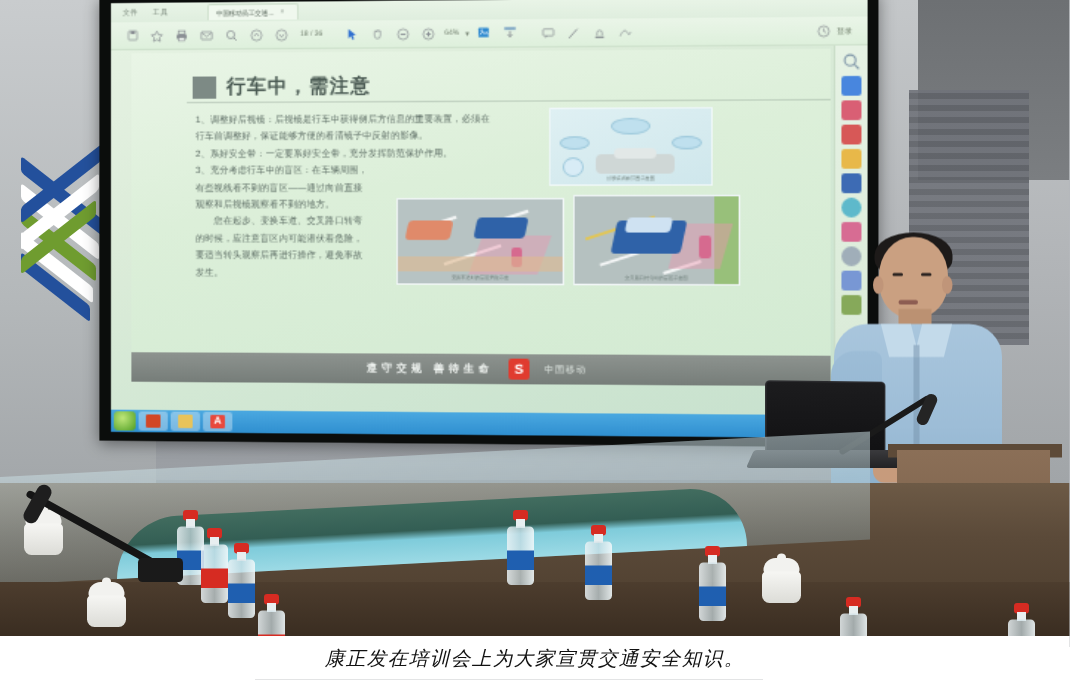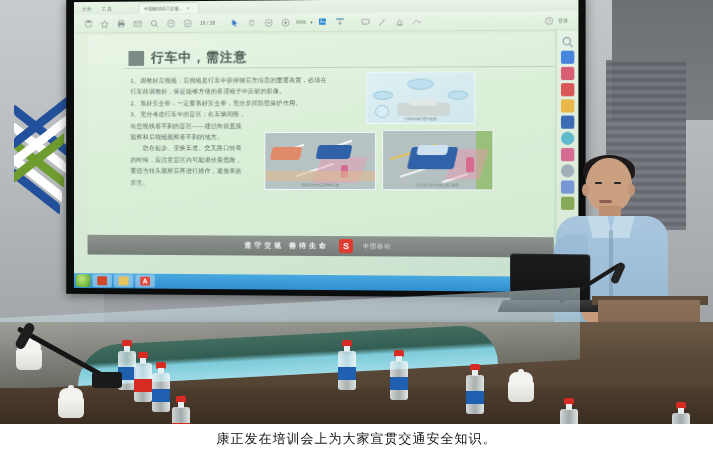--- a/index.html
+++ b/index.html
@@ -290,20 +290,21 @@
   }
 
   
   .caption-strip {
     position:absolute; left:0; top:424px; width:713px; height:29px;
     background:#ffffff; display:flex; align-items:center; justify-content:center;
   }
   .caption-text {
     font-size:13px; color:#111111; letter-spacing:1px;
     font-family:"DejaVu Sans", sans-serif;
+    font-style:italic;
   }
 </style>
 </head>
 <body>
 
 <div class="photo">
 
   <div class="wall-top"></div>
   <div class="wall-left"></div>
   <div class="wall-right"></div>

